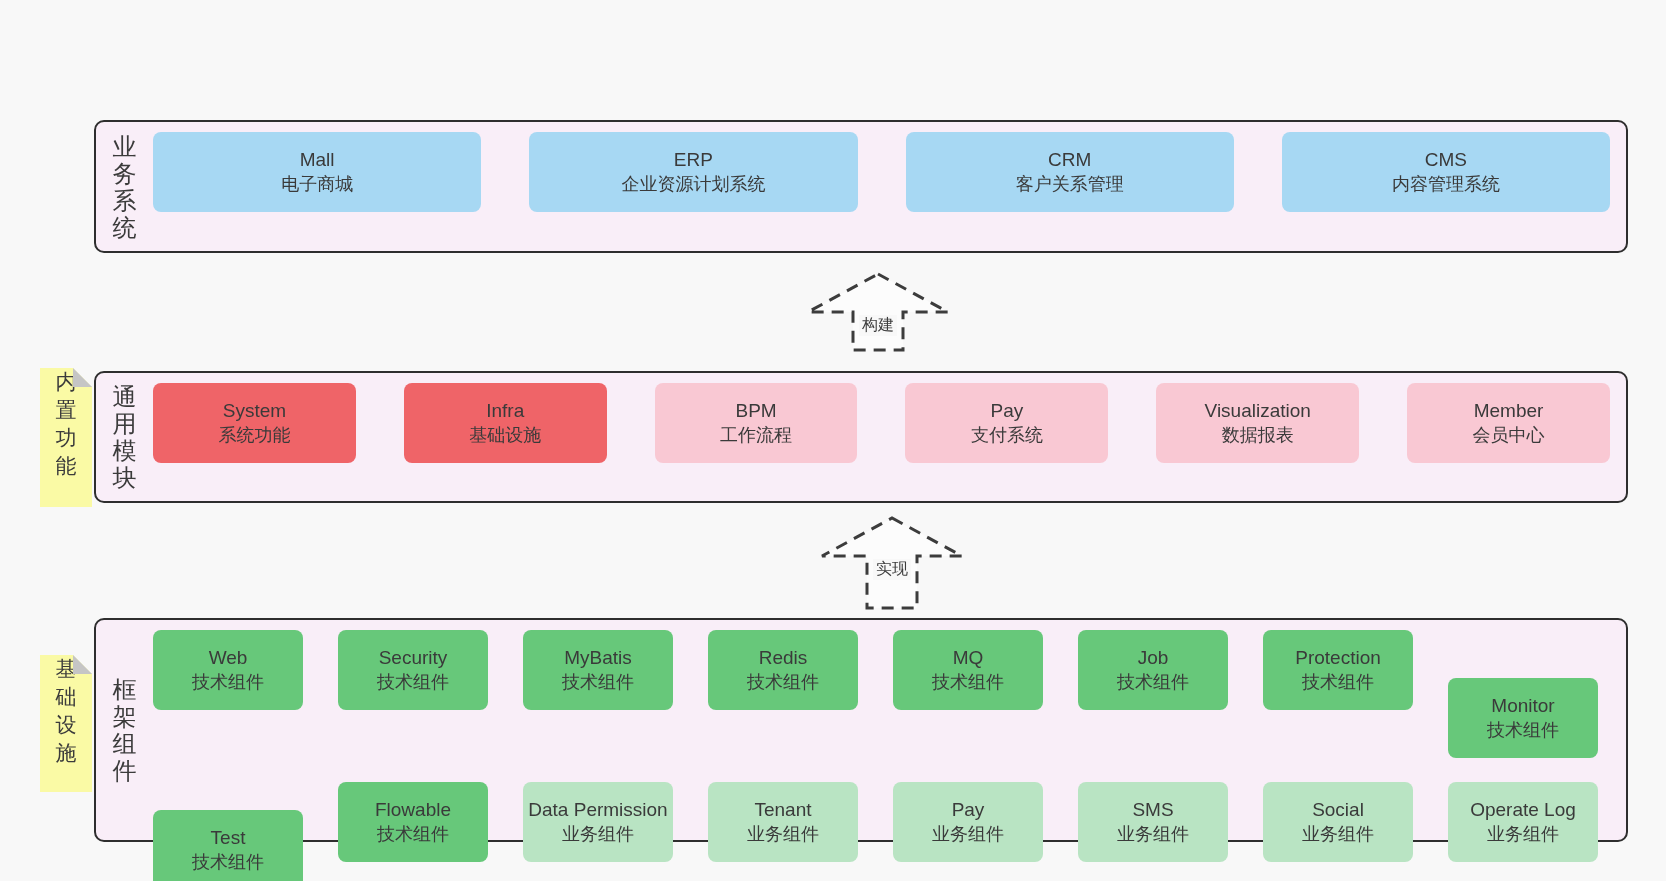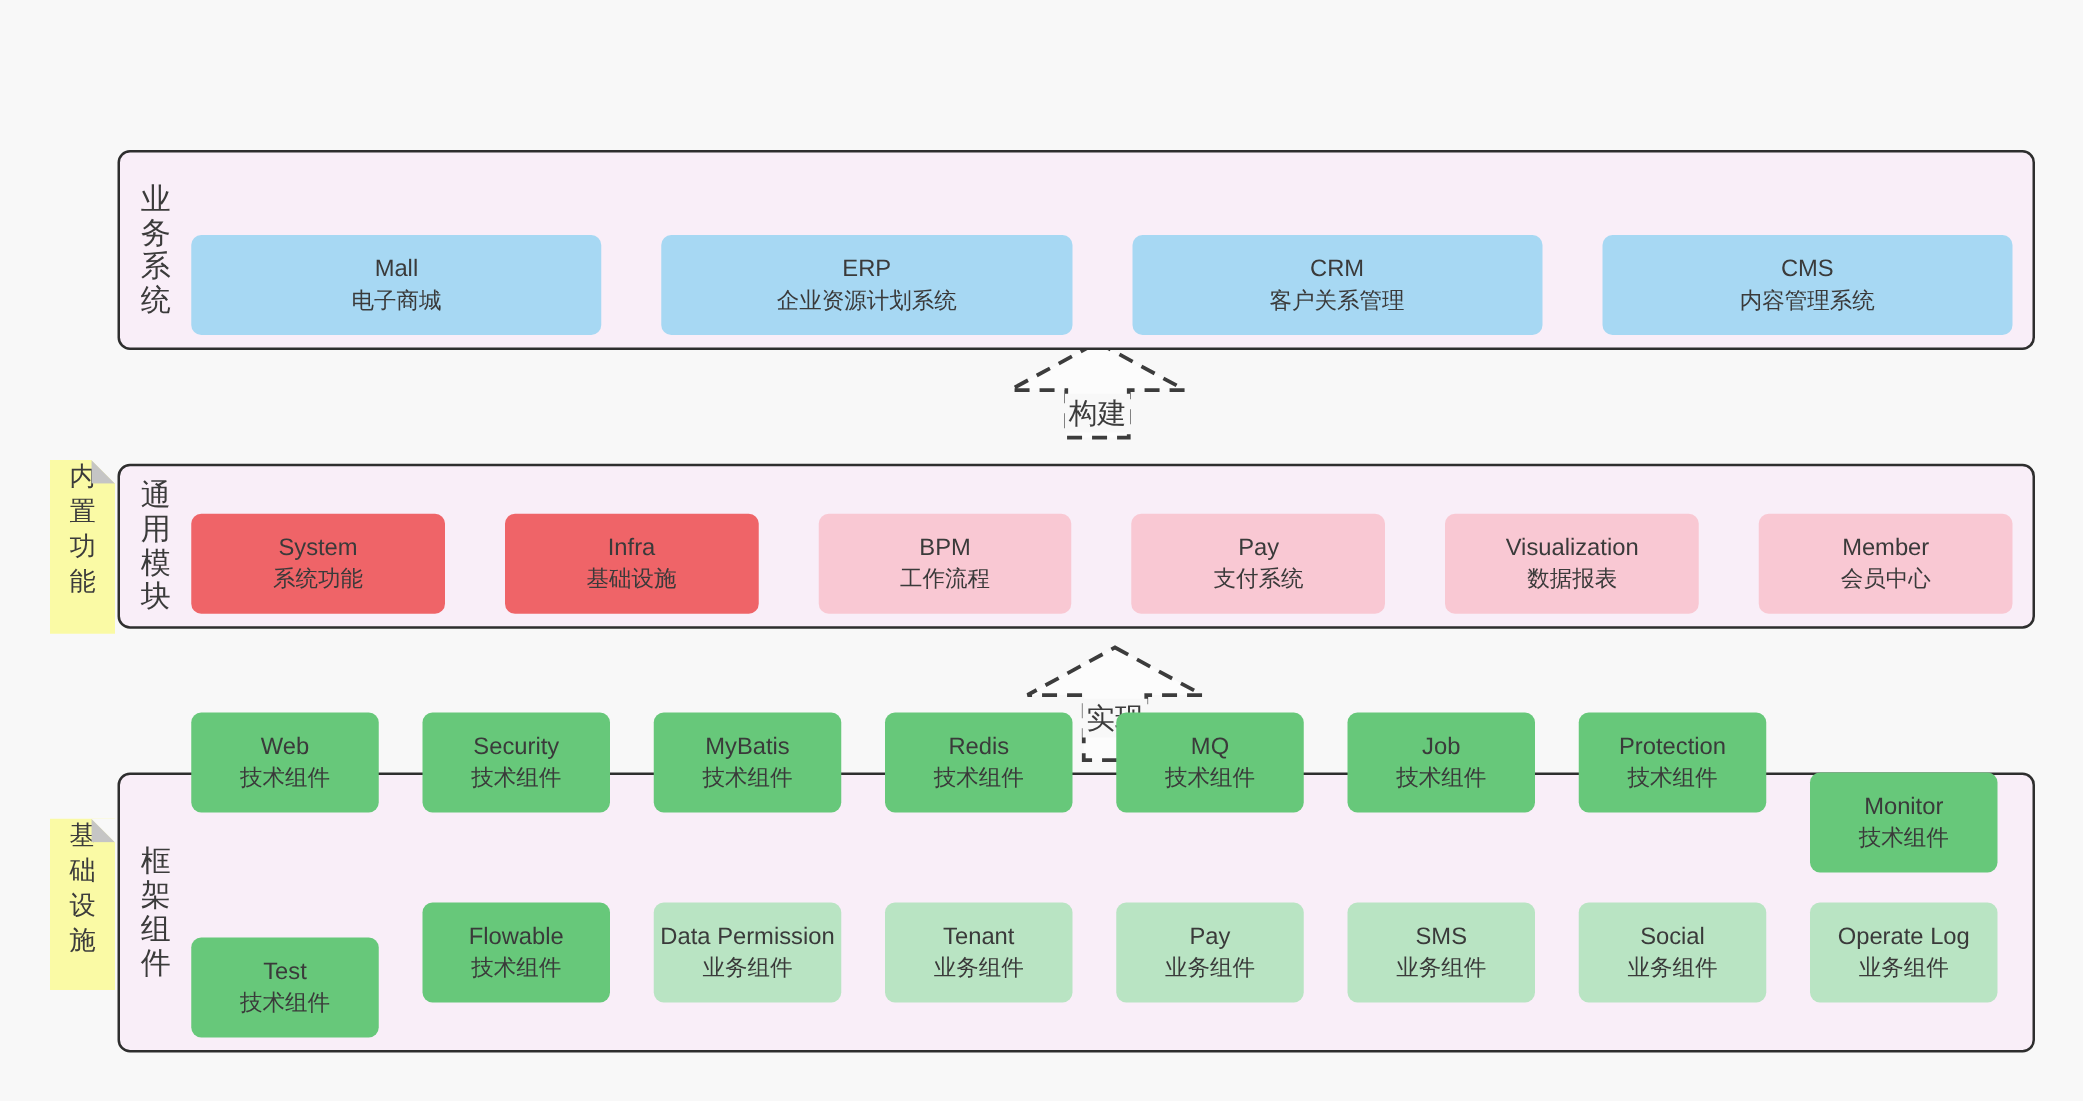--- a/index.html
+++ b/index.html
@@ -16,21 +16,21 @@
     border-radius:10px;
     display:flex;align-items:stretch;
     z-index:2;
   }
   .side-label{flex:0 0 57px;display:flex;align-items:center;justify-content:center;}
   .vtext{
     width:27px;word-break:break-all;text-align:center;
     font-size:24px;line-height:27px;color:#3b3b3b;
   }
   .content{
-    flex:1;display:flex;flex-direction:column;justify-content:flex-end;
+    flex:1;display:flex;flex-direction:column;justify-content:flex-start;
     gap:24px;padding:10px 16px 10px 0;box-sizing:border-box;border-radius:12px;
   }
   .section-components .content{padding-right:28px;}
   .row{display:flex;gap:48px;}
   .row.tight{gap:35px;}
   .box{
     flex:1;height:80px;border-radius:8px;
     display:flex;flex-direction:column;align-items:center;justify-content:center;
     text-align:center;font-size:19px;line-height:25px;padding:2px;box-sizing:border-box;
   }
@@ -49,28 +49,28 @@
   .fold{
     position:absolute;top:0;right:0;width:19px;height:19px;
     background:var(--fold-col,#c5c5c5);
     clip-path:polygon(0 0,100% 100%,0 100%);
   }
   
   .arrow{position:absolute;z-index:1;}
   .arrow svg{display:block;}
   .arrow-label{
     position:absolute;left:50%;top:44px;transform:translateX(-50%);
-    background:#f8f8f8;padding:0 3px;font-size:23px;white-space:nowrap;
+    background:#f8f8f8;padding:0 3px;font-size:16px;white-space:nowrap;
     color:#3c3c3c;
   }
 </style>
 </head>
 <body>
 
-<div class="section section-business" style="left:94px;top:120px;width:1534px;height:160px;">
+<div class="section section-business" style="left:94px;top:120px;width:1534px;height:133px;">
   <div class="side-label">
     <div class="vtext">业务系统</div>
   </div>
   <div class="content">
     <div class="row">
       <div class="box" style="background: rgb(167, 216, 243);">
         <span class="name">Mall</span>
         <span class="desc">电子商城</span>
       </div>
       <div class="box" style="background: rgb(167, 216, 243);">

